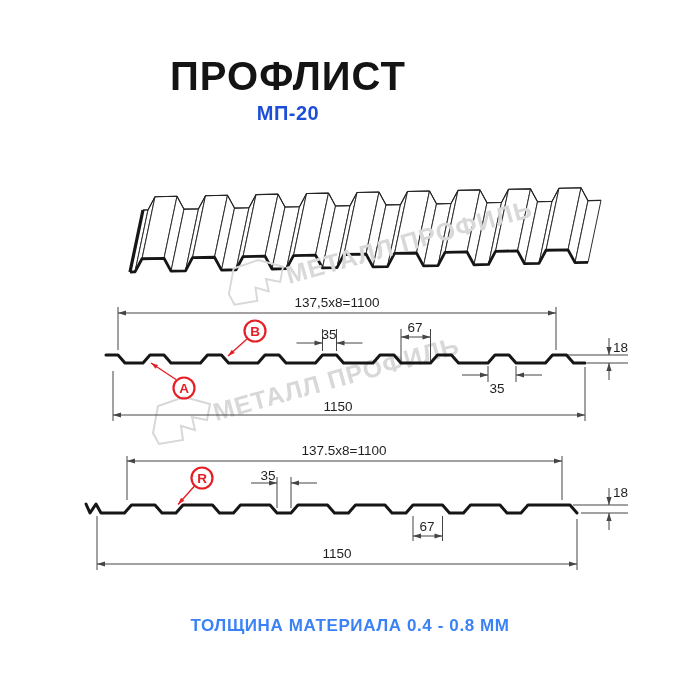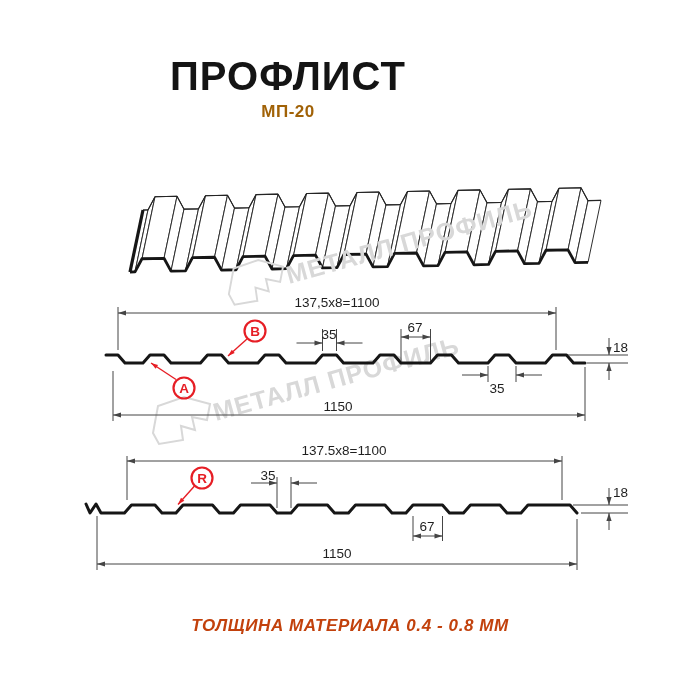--- a/index.html
+++ b/index.html
@@ -1,20 +1,20 @@
 <!DOCTYPE html>
 <html><head>
 <meta charset="utf-8">
 <style>
   html,body{margin:0;padding:0;}
   body{width:700px;height:700px;background:#ffffff;font-family:"Liberation Sans",sans-serif;position:relative;overflow:hidden;}
   .hdr{position:absolute;left:0;width:576px;text-align:center;color:#141414;}
   #title{top:54px;font-size:40px;font-weight:800;letter-spacing:1px;}
-  #subtitle{top:102px;font-size:17px;font-weight:700;letter-spacing:.5px;color:#a16207;}
-  #footer{position:absolute;left:0;width:700px;top:616px;text-align:center;font-size:17px;font-weight:700;letter-spacing:.6px;color:#c2410c;font-style:italic;}
+  #subtitle{top:102px;font-size:20px;font-weight:700;letter-spacing:.5px;color:#1d4ed8;}
+  #footer{position:absolute;left:0;width:700px;top:616px;text-align:center;font-size:17px;font-weight:700;letter-spacing:.6px;color:#3b82f6;}
   svg{position:absolute;left:0;top:0;}
   text.dim{font-size:13.5px;fill:#1f1f1f;}
   text.mk{font-size:13.5px;font-weight:700;}
   text.wm{font-size:25px;font-weight:700;letter-spacing:1px;}
 </style>
 </head>
 <body>
 
 <div class="hdr" id="title">ПРОФЛИСТ</div>
 <div class="hdr" id="subtitle">МП-20</div>

